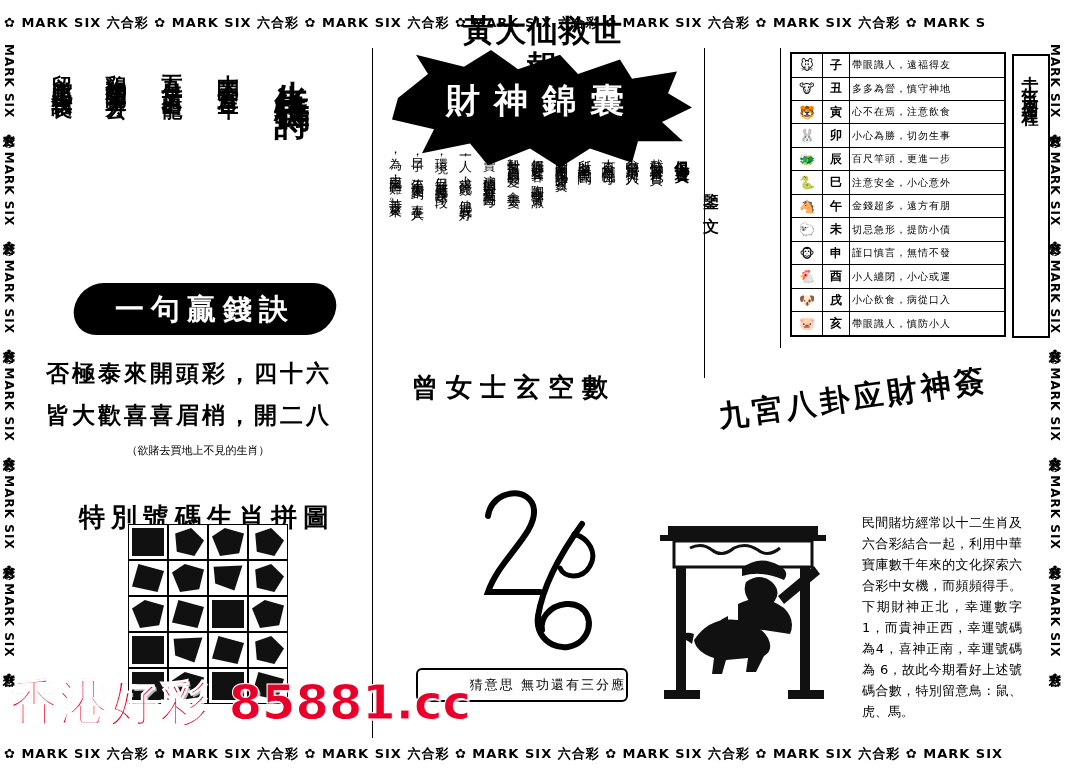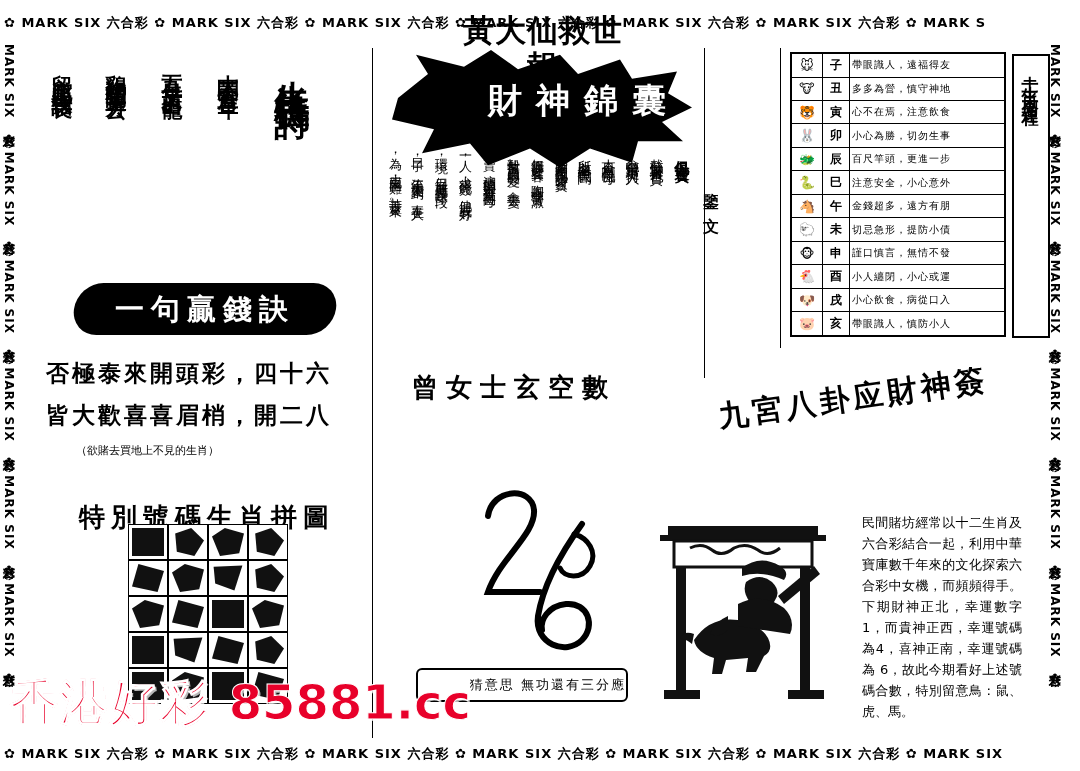--- a/index.html
+++ b/index.html
@@ -57,21 +57,21 @@
     position:absolute;left:74px;top:283px;width:262px;height:52px;
     background:#000;color:#fff;border-radius:26px/26px;
     transform:skewX(-8deg);
   }
   .banner span{
     display:block;text-align:center;line-height:52px;font-size:29px;font-weight:bold;letter-spacing:7px;
     transform:skewX(8deg);
   }
   .coupletA{position:absolute;left:46px;top:358px;width:300px;font-size:23px;font-weight:bold;letter-spacing:3px;}
   .coupletB{position:absolute;left:46px;top:400px;width:300px;font-size:23px;font-weight:bold;letter-spacing:3px;}
-  .note-small{position:absolute;left:76px;top:443px;width:280px;font-size:11px;text-align:left;letter-spacing:0px;}
+  .note-small{position:absolute;left:58px;top:443px;width:280px;font-size:11px;text-align:center;letter-spacing:0px;}
 
   .sp-title{position:absolute;left:62px;top:480px;width:290px;font-size:26px;font-weight:bold;letter-spacing:6px;text-align:center;margin-top:20px;}
 
   .grid-wrap{position:absolute;left:128px;top:524px;width:160px;height:180px;}
   .grid{display:grid;grid-template-columns:repeat(4,40px);grid-template-rows:repeat(5,36px);}
   .gcell{border:1px solid #000;background:#fff;position:relative;overflow:hidden;}
   .gcell i{
     position:absolute;left:3px;top:3px;right:3px;bottom:3px;
     background:#111;display:block;
   }
@@ -80,21 +80,21 @@
   .gcell:nth-child(5n) i{clip-path:polygon(20% 0,100% 25%,80% 100%,0 80%);}
   .gcell:nth-child(7n) i{clip-path:polygon(5% 10%,95% 5%,70% 95%,10% 70%);}
 
   
   .star{
     position:absolute;left:392px;top:50px;width:300px;height:120px;
     background:#000;
     clip-path:polygon(2% 40%,12% 20%,8% 4%,24% 14%,33% 0,42% 16%,56% 4%,62% 20%,76% 8%,80% 24%,95% 18%,92% 36%,100% 48%,90% 60%,97% 76%,82% 76%,80% 94%,66% 82%,56% 98%,46% 82%,32% 96%,26% 78%,10% 86%,14% 66%,0 58%);
   }
   .star-text{
-    position:absolute;left:404px;top:78px;width:276px;text-align:right;
+    position:absolute;left:404px;top:78px;width:276px;text-align:center;
     color:#fff;font-size:34px;font-weight:bold;letter-spacing:14px;
   }
 
   .mcol{position:absolute;font-size:14px;letter-spacing:2px;font-weight:normal;}
   .m-jian{position:absolute;left:700px;top:180px;font-size:16px;letter-spacing:3px;font-weight:bold;}
   .zeng{position:absolute;left:412px;top:370px;font-size:26px;font-weight:bold;letter-spacing:8px;}
 
   .scribble{position:absolute;left:470px;top:480px;width:160px;height:190px;}
 
   .guess-box{

